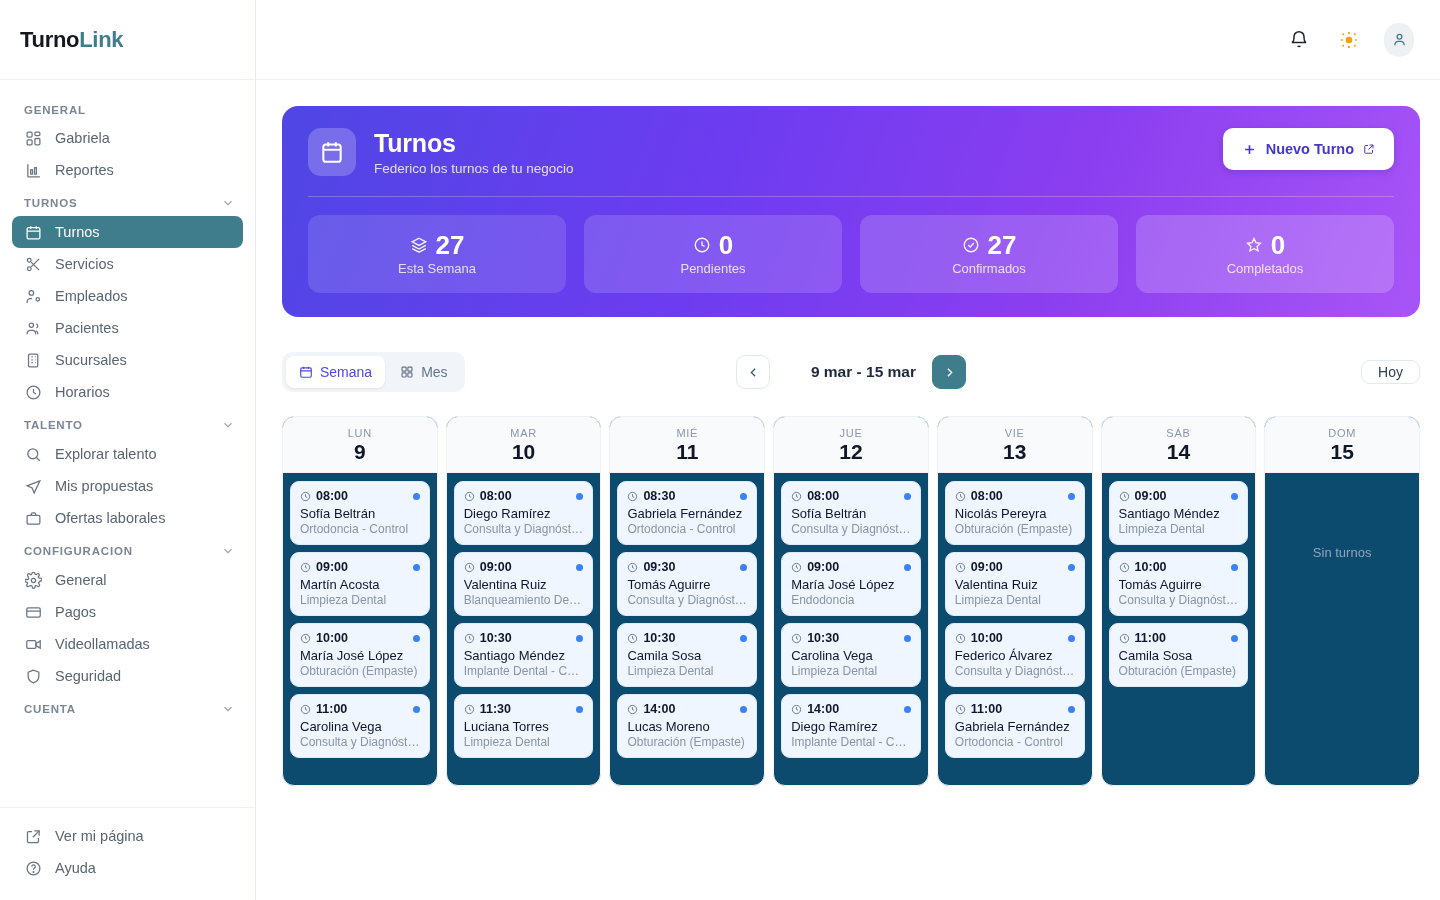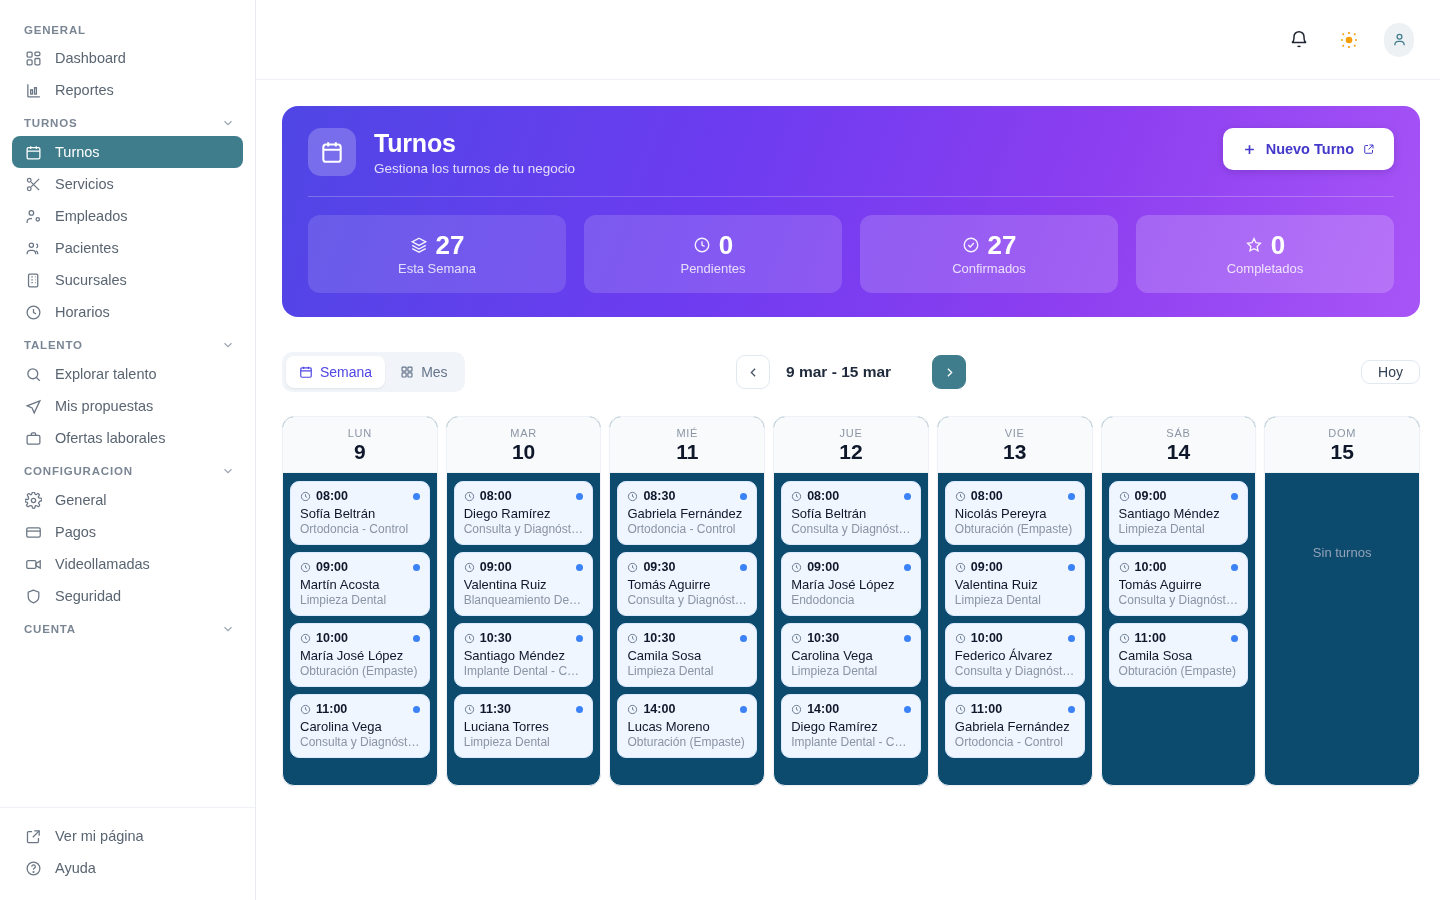--- a/index.html
+++ b/index.html
@@ -149,21 +149,21 @@
     position: absolute; left: 50%; transform: translateX(-50%);
     display: flex; align-items: center; gap: 16px;
   }
   .rnd-btn {
     width: 34px; height: 34px; border-radius: 9px;
     border: 1px solid #e2e8f0; background: #fff; color: #475569;
     display: inline-flex; align-items: center; justify-content: center;
     cursor: pointer;
   }
   .rnd-btn.primary { background: #3f7d8c; border-color: #3f7d8c; color: #fff; }
-  .range-label { font-size: 15.5px; font-weight: bold; color: #1e293b; min-width: 130px; text-align: left; }
+  .range-label { font-size: 15.5px; font-weight: bold; color: #1e293b; min-width: 130px; text-align: right; }
   .hoy-btn {
     margin-left: auto;
     height: 24px; padding: 0 16px; border-radius: 9px;
     border: 1px solid #e2e8f0; background: #fff; color: #334155;
     font-size: 14px; cursor: pointer;
     font-family: "Liberation Sans", sans-serif;
   }
 
   
   .week {
@@ -210,36 +210,41 @@
     background: linear-gradient(to bottom, rgba(255,255,255,0) 0%, #ffffff 62%);
     pointer-events: none;
   }
 </style>
 </head>
 <body>
 
 <div id="app">
 
   <aside class="sidebar">
+    <div class="brand">
+      <div class="brand-text">
+        <span class="brand-a">Turno</span><span class="brand-b">Link</span>
+      </div>
+    </div>
 
     <div class="nav-scroll">
 
       <div class="nav-section-label">
         <span>GENERAL</span>
       </div>
       <div class="nav-item">
         <span class="ico">
           <svg width="17" height="17" viewBox="0 0 24 24" fill="none" stroke="currentColor" stroke-width="1.8">
               <rect x="3" y="3" width="7" height="7" rx="1.5"></rect>
               <rect x="14" y="3" width="7" height="5" rx="1.5"></rect>
               <rect x="14" y="12" width="7" height="9" rx="1.5"></rect>
               <rect x="3" y="14" width="7" height="7" rx="1.5"></rect>
             </svg>
         </span>
-        <span>Dashboard</span>
+        <span>Gabriela</span>
       </div>
       <div class="nav-item">
         <span class="ico">
           <svg width="17" height="17" viewBox="0 0 24 24" fill="none" stroke="currentColor" stroke-width="1.8">
               <path d="M4 3v17a1 1 0 0 0 1 1h16"></path>
               <rect x="8" y="11" width="2.6" height="6"></rect>
               <rect x="13.5" y="8" width="2.6" height="9"></rect>
             </svg>
         </span>
         <span>Reportes</span>
@@ -453,21 +458,21 @@
         <div class="hero-top">
           <div class="hero-left">
             <div class="hero-badge">
               <svg width="26" height="26" viewBox="0 0 24 24" fill="none" stroke="currentColor" stroke-width="1.9">
                   <rect x="4" y="5" width="16" height="16" rx="2.4"></rect>
                   <path d="M4 10h16M8.5 3v4M15.5 3v4"></path>
                 </svg>
             </div>
             <div>
               <div class="hero-title">Turnos</div>
-              <div class="hero-sub">Gestiona los turnos de tu negocio</div>
+              <div class="hero-sub">Federico los turnos de tu negocio</div>
             </div>
           </div>
           <button class="hero-btn">
             <span style="display:inline-flex">
               <svg width="15" height="15" viewBox="0 0 24 24" fill="none" stroke="currentColor" stroke-width="2.6">
                   <path d="M12 5v14M5 12h14"></path>
                 </svg>
             </span>
             <span>Nuevo Turno</span>
             <span style="display:inline-flex">

